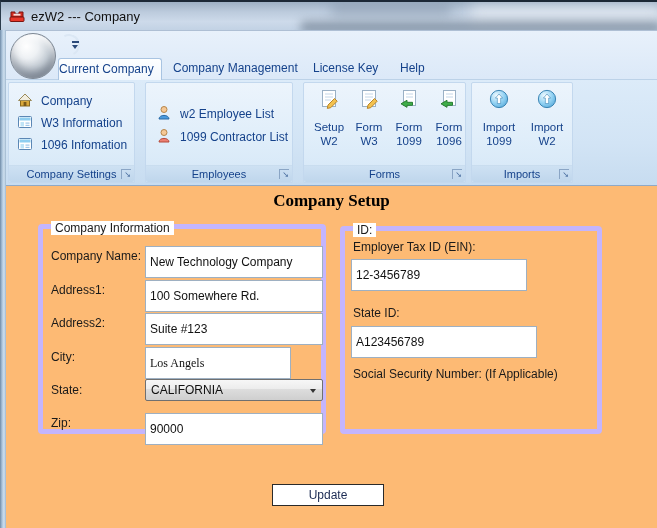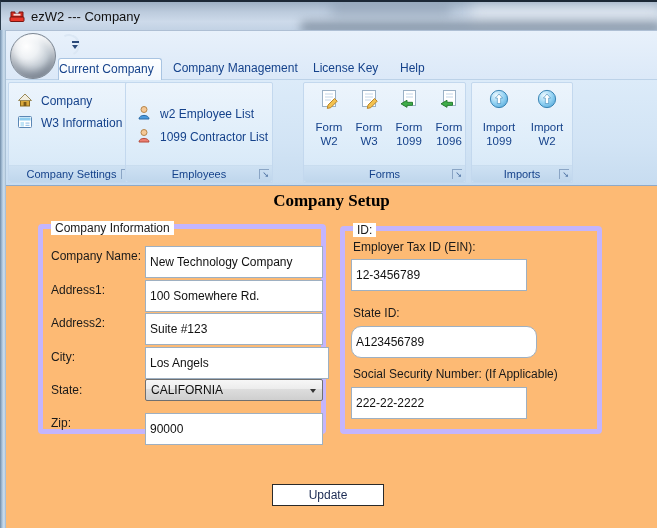--- a/index.html
+++ b/index.html
@@ -142,27 +142,39 @@
             <svg width="16" height="16" viewBox="0 0 16 16">
               <rect x="1.5" y="2.5" width="13" height="11" rx="1" fill="#fff" stroke="#5b87b5"></rect>
               <rect x="2.5" y="3.5" width="11" height="3" fill="#8ecef0"></rect>
               <rect x="3.5" y="8" width="3.5" height="4.5" fill="#bfe4f7"></rect>
               <rect x="8.5" y="8.5" width="4" height="1.2" fill="#9fc6e8"></rect>
               <rect x="8.5" y="10.8" width="4" height="1.2" fill="#9fc6e8"></rect>
             </svg>
           </span>
           <span>W3 Information</span>
         </div>
+        <div class="small-item" style="left:8px; top:52px;">
+          <span>
+            <svg width="16" height="16" viewBox="0 0 16 16">
+              <rect x="1.5" y="2.5" width="13" height="11" rx="1" fill="#fff" stroke="#5b87b5"></rect>
+              <rect x="2.5" y="3.5" width="11" height="3" fill="#8ecef0"></rect>
+              <rect x="3.5" y="8" width="3.5" height="4.5" fill="#bfe4f7"></rect>
+              <rect x="8.5" y="8.5" width="4" height="1.2" fill="#9fc6e8"></rect>
+              <rect x="8.5" y="10.8" width="4" height="1.2" fill="#9fc6e8"></rect>
+            </svg>
+          </span>
+          <span>1096 Infomation</span>
+        </div>
         <div class="group-footer">
           <span>Company Settings</span>
           <span class="launcher"></span>
         </div>
       </div>
 
-      <div class="group" style="left:119px; width:148px;">
+      <div class="group" style="left:139px; width:148px;">
         <div class="small-item" style="left:10px; top:21px;">
           <span>
             <svg width="16" height="16" viewBox="0 0 16 16">
               <circle cx="8" cy="4.5" r="3" fill="#f5c896" stroke="#b5854a"></circle>
               <path d="M3 14 C3 9.2 13 9.2 13 14 Z" fill="#4a9ade" stroke="#2a6aa5"></path>
             </svg>
           </span>
           <span>w2 Employee List</span>
         </div>
         <div class="small-item" style="left:10px; top:44px;">
@@ -186,21 +198,21 @@
             <svg width="20" height="20" viewBox="0 0 20 20">
               <rect x="3.5" y="1.5" width="13" height="16" fill="#fff" stroke="#9ab0c5"></rect>
               <g stroke="#c3d6e8" stroke-width="1">
                   <line x1="6" y1="5" x2="14" y2="5"></line>
                   <line x1="6" y1="8" x2="14" y2="8"></line>
                   <line x1="6" y1="11" x2="12" y2="11"></line>
                 </g>
               <path d="M9 16 L15.5 9.5 L18.2 12.2 L11.7 18.7 L8.3 19.4 Z" fill="#f3c14e" stroke="#b8862a"></path>
             </svg>
           </span>
-          <span>Form W2</span>
+          <span>Setup W2</span>
         </div>
         <div class="big-item" style="left:46px;">
           <span class="bi-icon">
             <svg width="20" height="20" viewBox="0 0 20 20">
               <rect x="3.5" y="1.5" width="13" height="16" fill="#fff" stroke="#9ab0c5"></rect>
               <g stroke="#c3d6e8" stroke-width="1">
                   <line x1="6" y1="5" x2="14" y2="5"></line>
                   <line x1="6" y1="8" x2="14" y2="8"></line>
                   <line x1="6" y1="11" x2="12" y2="11"></line>
                 </g>
@@ -274,36 +286,35 @@
 
     <div class="grpbox" style="left:32px; top:38px; width:288px; height:210px;">
       <div class="legend">Company Information</div>
       <div class="flabel" style="left:8px; top:20px;">Company Name:</div>
       <input class="tbx" style="left: 102px; top: 17px; width: 178px;" value="New Technology Company">
       <div class="flabel" style="left:8px; top:54px;">Address1:</div>
       <input class="tbx" style="left: 102px; top: 51px; width: 178px;" value="100 Somewhere Rd.">
       <div class="flabel" style="left:8px; top:87px;">Address2:</div>
       <input class="tbx" style="left: 102px; top: 84px; width: 178px;" value="Suite #123">
       <div class="flabel" style="left:8px; top:121px;">City:</div>
-      <input class="tbx" style="left: 102px; top: 118px; width: 184px;" value="Los Angels">
+      <input class="tbx" style="left: 102px; top: 118px; width: 146px; font-family: Liberation Serif, serif;" value="Los Angels">
       <div class="flabel" style="left:8px; top:154px;">State:</div>
       <div class="combo" style="left:102px; top:150px;">
         <span>CALIFORNIA</span>
         <span class="combo-arrow"></span>
       </div>
       <div class="flabel" style="left:8px; top:187px;">Zip:</div>
       <input class="tbx" style="left: 102px; top: 184px; width: 178px;" value="90000">
     </div>
 
     <div class="grpbox" style="left:334px; top:40px; width:262px; height:208px;">
       <div class="legend">ID:</div>
       <div class="flabel" style="left:8px; top:9px;">Employer Tax ID (EIN):</div>
       <input class="tbx" style="left: 6px; top: 28px; width: 176px;" value="12-3456789">
       <div class="flabel" style="left:8px; top:75px;">State ID:</div>
-      <input class="tbx" style="left: 6px; top: 95px; width: 186px; border-radius: 10px;" value="A123456789">
+      <input class="tbx" style="left: 6px; top: 95px; width: 186px;" value="A123456789">
       <div class="flabel" style="left:8px; top:136px;">Social Security Number: (If Applicable)</div>
-      <input class="tbx" style="left: 6px; top: 156px; width: 176px;" value="222-22-2222">
     </div>
 
     <button id="update-btn">Update</button>
   </div>
 
 </div>
 
 </body></html>

